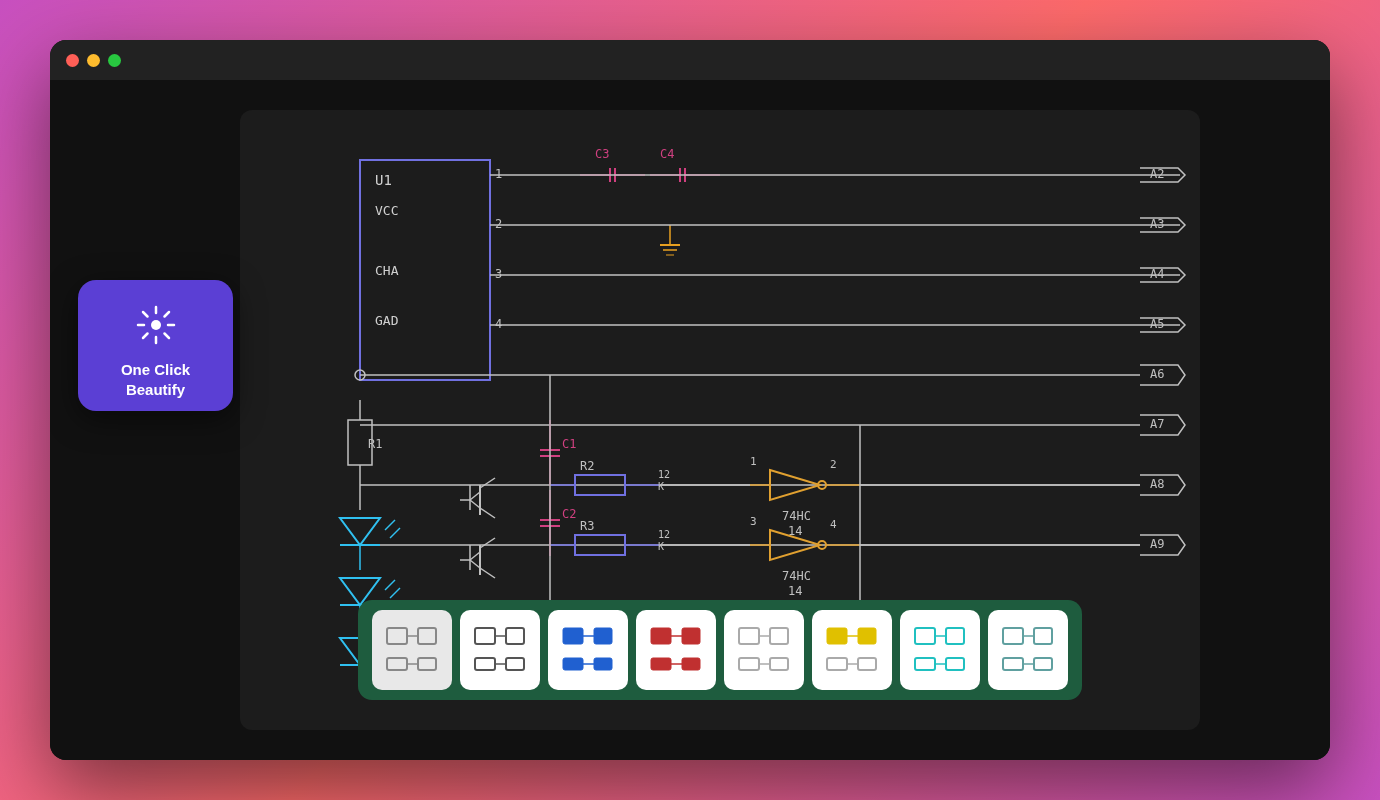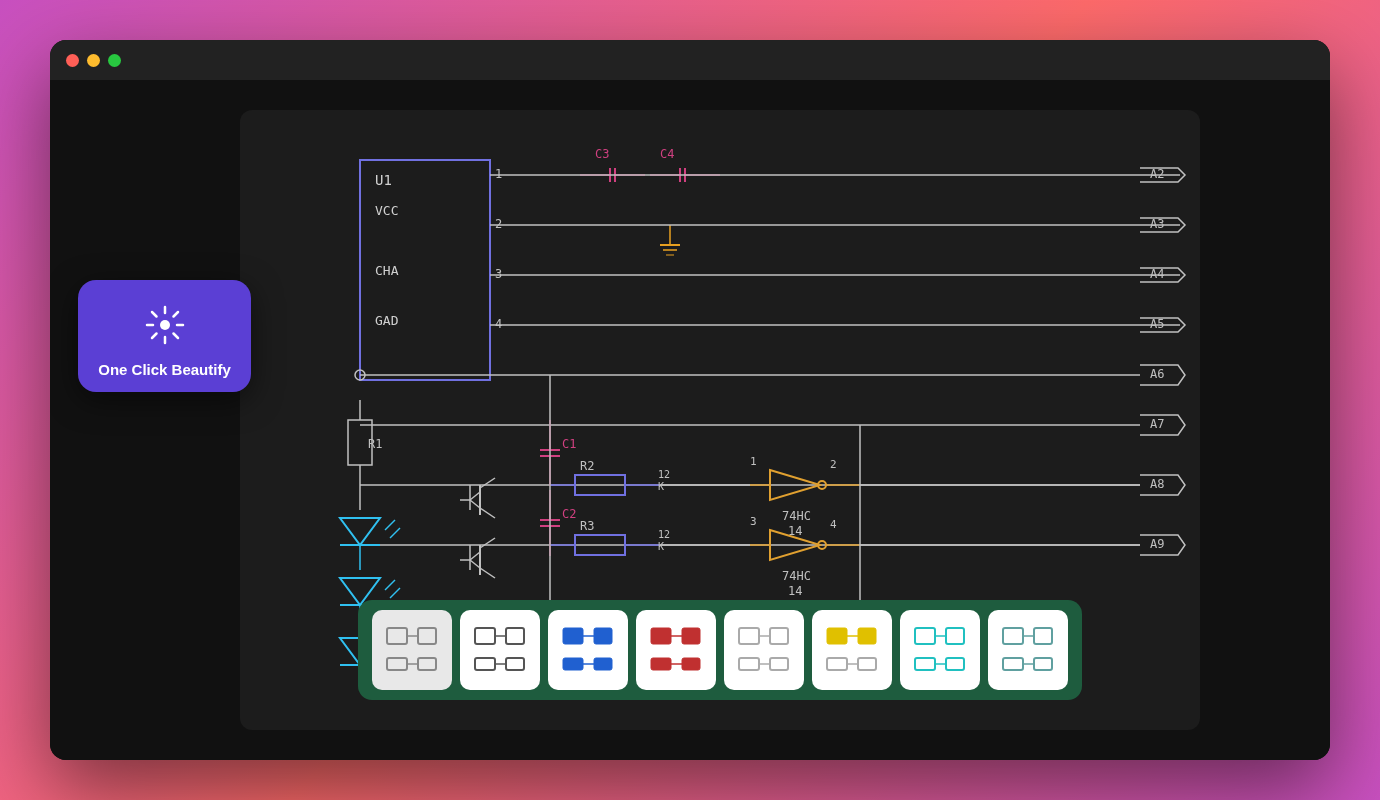--- a/index.html
+++ b/index.html
@@ -52,21 +52,21 @@
       display: flex;
       align-items: center;
       justify-content: center;
     }
 
     
     .ocb-badge {
       position: absolute;
       left: 28px;
       top: 200px;
-      width: 173px;
+      width: 155px;
       background: #5b3fd4;
       border-radius: 18px;
       padding: 18px 16px 12px;
       display: flex;
       flex-direction: column;
       align-items: center;
       gap: 8px;
       z-index: 10;
       box-shadow: 0 8px 30px rgba(0,0,0,0.5);
     }

